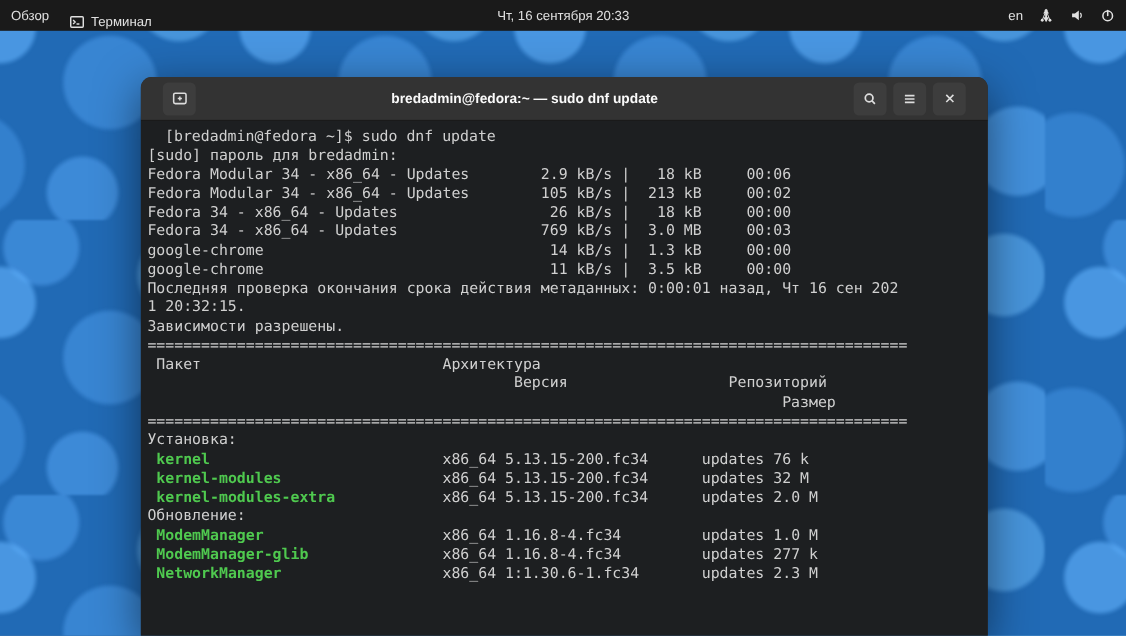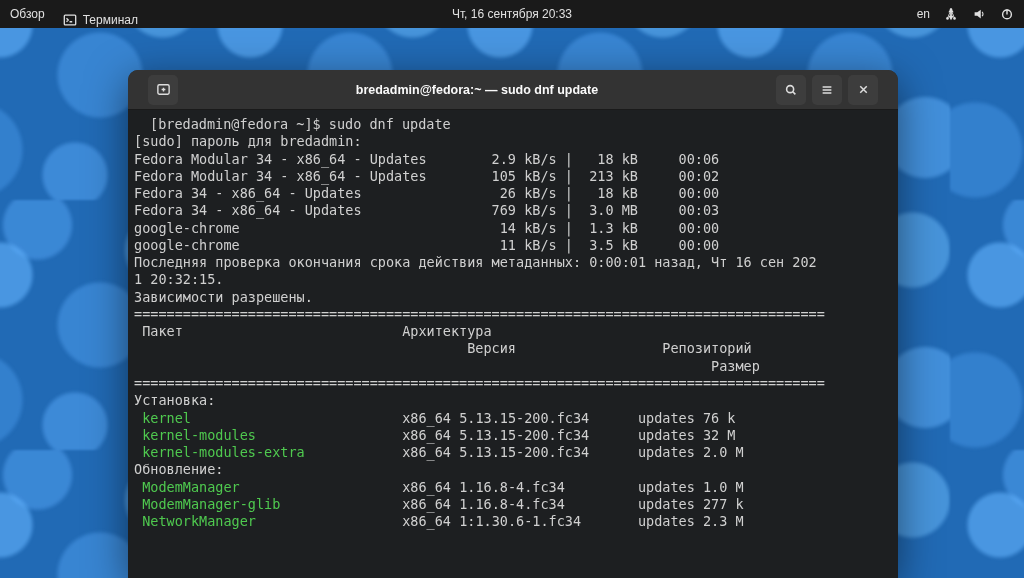--- a/index.html
+++ b/index.html
@@ -95,21 +95,21 @@
     background: #1d1f21;
     color: #d0d0d0;
     font-family: "DejaVu Sans Mono", "Liberation Mono", monospace;
     font-size: 13.5px;
     line-height: 1.28;
     padding: 6px 6px;
     white-space: pre;
     overflow: hidden;
   }
   .green { color: #4fc94f; }
-  .bold { font-weight: normal; }
+  .bold { font-weight: bold; }
   .prompt-user { color: #d0d0d0; margin-left: 16px; }
 </style>
 </head>
 <body>
 
 <div class="wallpaper"></div>
 
 <div class="topbar">
   <div class="topbar-left">
     <span>Обзор</span>

